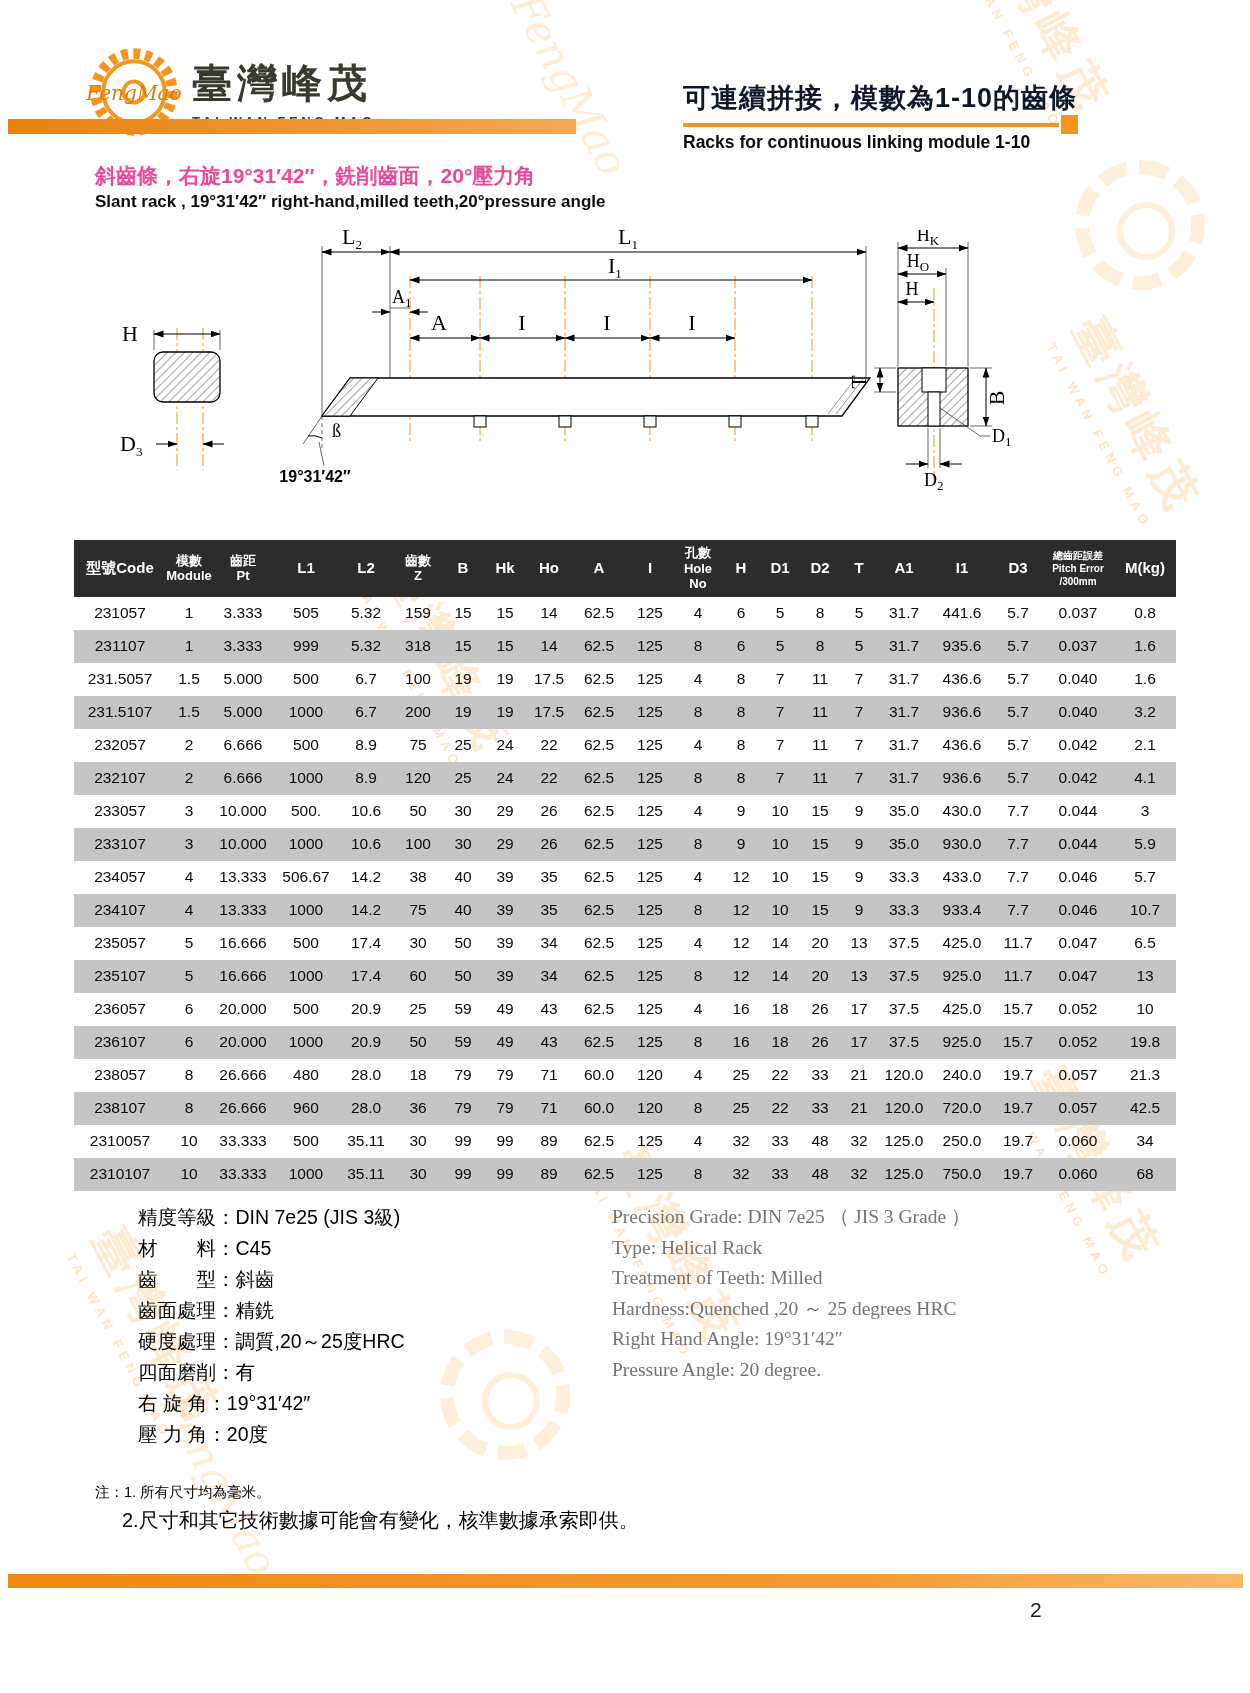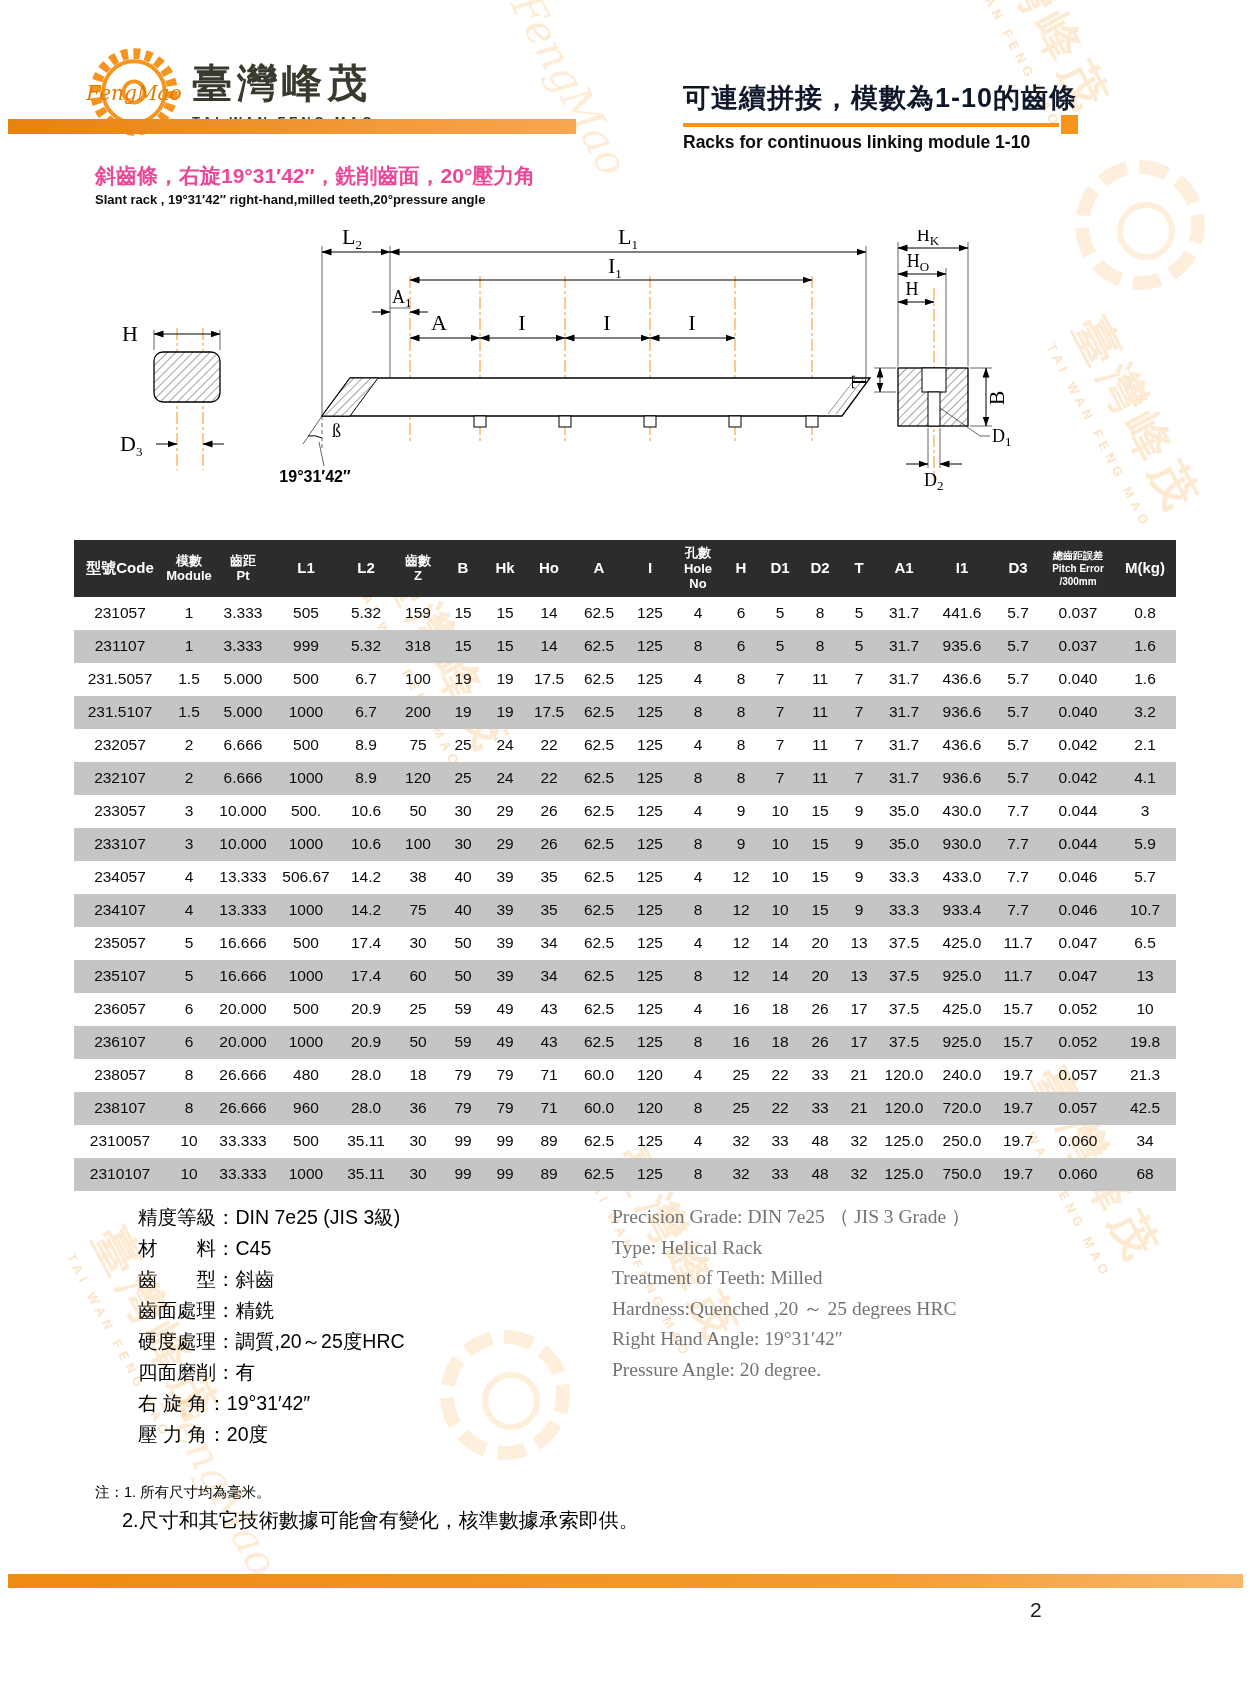--- a/index.html
+++ b/index.html
@@ -23,21 +23,21 @@
   .company { margin-left:10px; }
   .company-cn { font-size:40px; font-weight:bold; letter-spacing:5px; color:#3a392e; font-family:"Liberation Serif", serif; }
   .company-en { font-size:13px; font-weight:bold; letter-spacing:3.5px; color:#3a392e; margin-top:3px; }
   .band { position:absolute; left:8px; top:119px; width:568px; height:15px; background:linear-gradient(90deg,#e8820f,#f8a650); }
   .title-cn { position:absolute; left:683px; top:80px; font-size:27px; font-weight:bold; color:#0f172a; letter-spacing:1px; }
   .title-rule { position:absolute; left:683px; top:123px; width:376px; height:4px; background:#f7941e; }
   .title-sq { position:absolute; left:1061px; top:115px; width:17px; height:19px; background:#f7941e; }
   .title-en { position:absolute; left:683px; top:132px; font-size:17.5px; font-weight:bold; color:#0d0d0d; }
 
   .sub-cn { position:absolute; left:95px; top:162px; font-size:21px; font-weight:bold; color:#ec4899; }
-  .sub-en { position:absolute; left:95px; top:192px; font-size:13px; font-weight:bold; color:#0d0d0d; }
+  .sub-en { position:absolute; left:95px; top:192px; font-size:17px; font-weight:bold; color:#0d0d0d; }
 
   
   .drawing { position:absolute; left:60px; top:230px; width:1130px; height:300px; }
   .cl { stroke:#f7941e; stroke-width:1; stroke-dasharray:12 3 3 3; fill:none; }
   .el { stroke:#222; stroke-width:0.7; fill:none; }
   .dl { stroke:#000; stroke-width:1; fill:none; }
   .dim { font-family:"Liberation Serif", serif; font-size:18px; fill:#000; }
   .dim-lg { font-size:22px; }
   .ts { font-size:13px; }
   .ang { font-family:"Liberation Sans", sans-serif; font-size:16px; font-weight:bold; fill:#000; }

